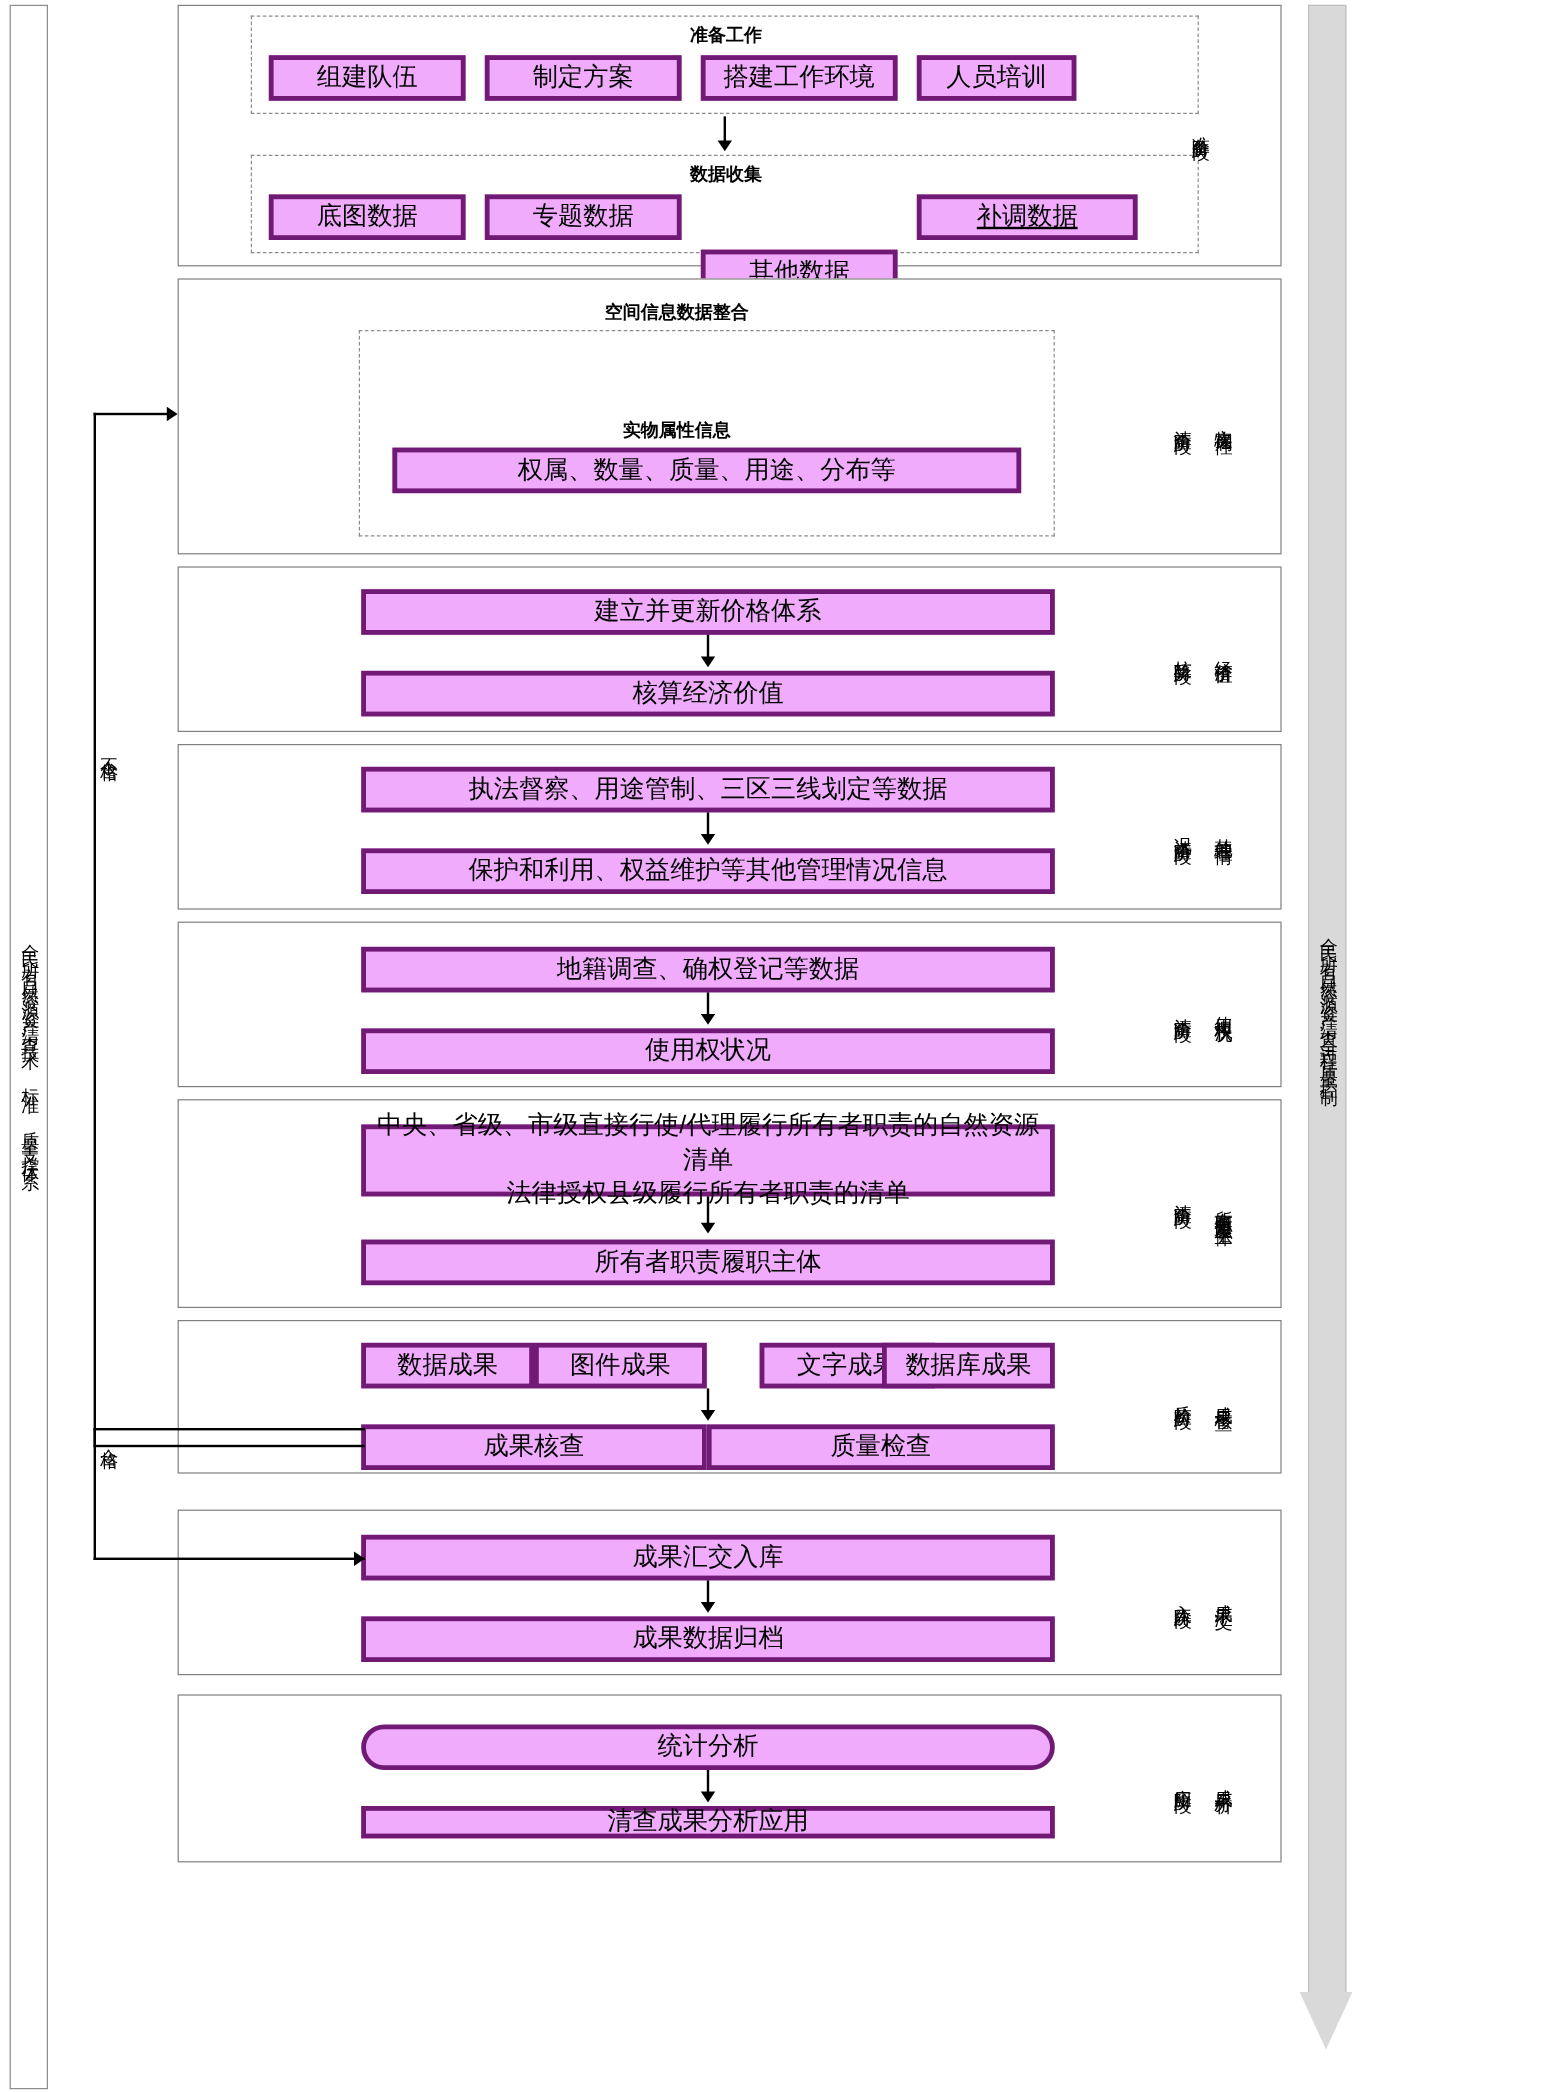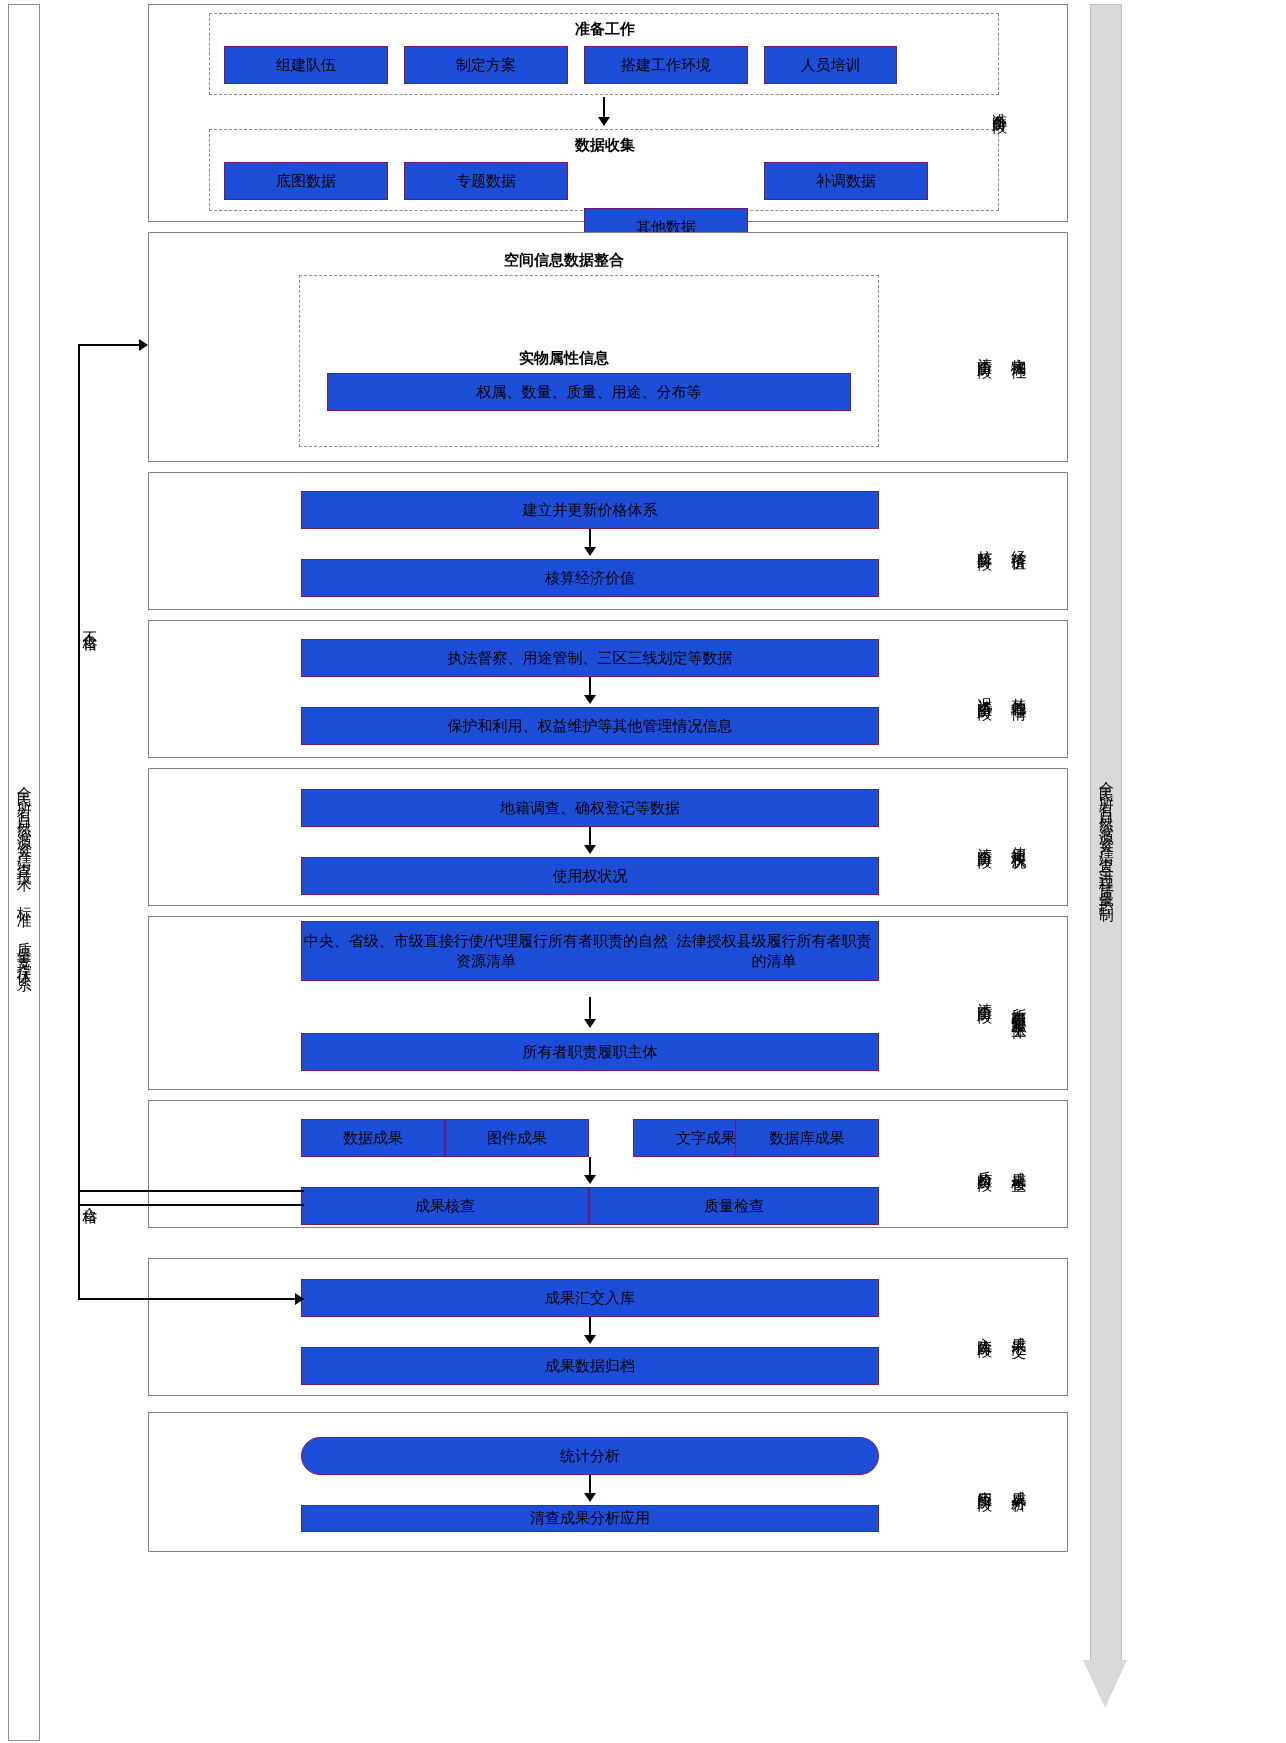--- a/index.html
+++ b/index.html
@@ -17,23 +17,23 @@
   #right-bar{left:1090px;top:4px;width:30px;height:1660px;background:#d9d9d9;border:1px solid #bfbfbf;}
   #right-arrow{
     position:absolute;left:1083px;top:1660px;width:44px;height:48px;
     background:#d9d9d9;clip-path:polygon(0 0,100% 0,50% 100%);
   }
 
   
   .stage{position:absolute;border:1px solid #7f7f7f;background:#fff;box-sizing:border-box;}
   .dashed{position:absolute;border:1px dashed #8c8c8c;box-sizing:border-box;}
   .box{
-    position:absolute;border:1px solid #701a75;background:#1d4ed8;box-sizing:border-box;
+    position:absolute;border:4px solid #701a75;background:#f0abfc;box-sizing:border-box;
     display:flex;align-items:center;justify-content:center;text-align:center;
-    font-size:15px;line-height:1.35;
+    font-size:21px;line-height:1.35;
   }
   .hdr{
     position:absolute;text-align:center;font-size:15px;font-weight:bold;
   }
 
   
   .vlabel{
     position:absolute;writing-mode:vertical-rl;text-orientation:upright;
     font-size:15px;line-height:1.15;letter-spacing:2px;
     display:flex;align-items:center;justify-content:center;text-align:center;
@@ -71,21 +71,21 @@
     </div>
 
     <div class="arrow-line" style="left:454px;top:92px;width:2px;height:22px;"></div>
     <div class="arrow-head-down" style="left:449px;top:112px;"></div>
 
     <div class="dashed" style="left:60px;top:124px;width:790px;height:82px;">
       <div class="hdr" style="left:0;top:6px;width:790px;">数据收集</div>
       <div class="box" style="left:14px;top:32px;width:164px;height:38px;">底图数据</div>
       <div class="box" style="left:194px;top:32px;width:164px;height:38px;">专题数据</div>
       <div class="box" style="left:374px;top:32px;width:164px;height:38px;margin-top:46px;">其他数据</div>
-      <div class="box" style="left:554px;top:32px;width:164px;height:38px;">补调数据</div>
+      <div class="box" style="left:554px;top:32px;width:184px;height:38px;text-decoration:underline;">补调数据</div>
     </div>
   </div>
   <div class="vlabel" style="left:980px;top:30px;width:40px;height:150px;">准备阶段</div>
 
   <div class="stage" style="left:148px;top:232px;width:920px;height:230px;">
     <div class="hdr" style="left:0;top:18px;width:830px;">空间信息数据整合</div>
     <div class="dashed" style="left:150px;top:42px;width:580px;height:172px;"></div>
     <div class="hdr" style="left:0;top:116px;width:830px;">实物属性信息</div>
     <div class="box" style="left:178px;top:140px;width:524px;height:38px;">权属、数量、质量、用途、分布等</div>
   </div>
@@ -113,21 +113,21 @@
   <div class="stage" style="left:148px;top:768px;width:920px;height:138px;">
     <div class="box" style="left:152px;top:20px;width:578px;height:38px;">地籍调查、确权登记等数据</div>
     <div class="arrow-line" style="left:440px;top:58px;width:2px;height:20px;"></div>
     <div class="arrow-head-down" style="left:435px;top:76px;"></div>
     <div class="box" style="left:152px;top:88px;width:578px;height:38px;">使用权状况</div>
   </div>
   <div class="vlabel" style="left:972px;top:790px;width:26px;height:100px;">清查阶段</div>
   <div class="vlabel" style="left:1006px;top:780px;width:26px;height:120px;">使用权状况</div>
 
   <div class="stage" style="left:148px;top:916px;width:920px;height:174px;">
-    <div class="box" style="left:152px;top:4px;width:578px;height:60px;flex-direction:row;">
+    <div class="box" style="left:152px;top:20px;width:578px;height:60px;flex-direction:column;">
       <span>中央、省级、市级直接行使/代理履行所有者职责的自然资源清单</span>
       <span>法律授权县级履行所有者职责的清单</span>
     </div>
     <div class="arrow-line" style="left:440px;top:80px;width:2px;height:24px;"></div>
     <div class="arrow-head-down" style="left:435px;top:102px;"></div>
     <div class="box" style="left:152px;top:116px;width:578px;height:38px;">所有者职责履职主体</div>
   </div>
   <div class="vlabel" style="left:972px;top:940px;width:26px;height:110px;">清查阶段</div>
   <div class="vlabel" style="left:1006px;top:926px;width:26px;height:158px;">所有者职责履职主体</div>
 

